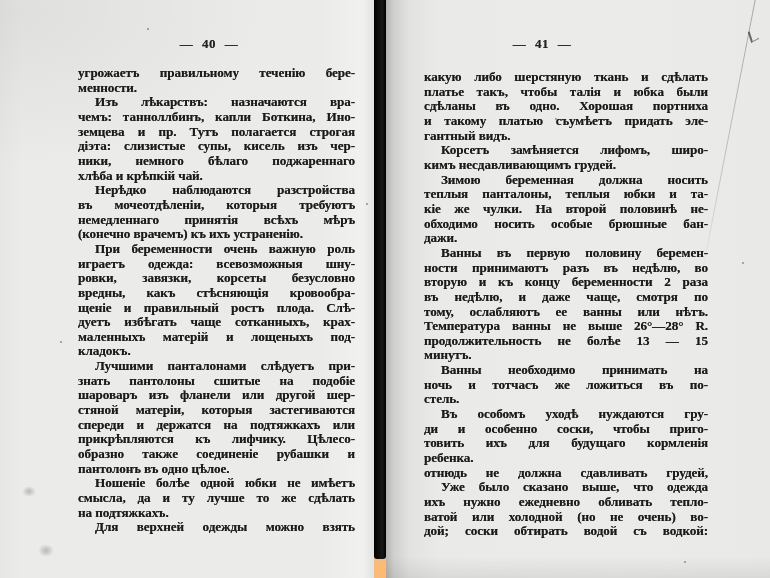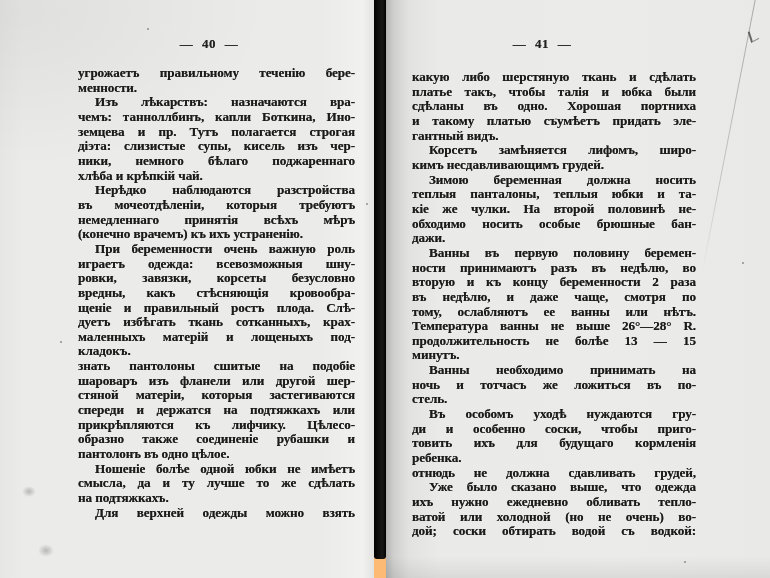--- a/index.html
+++ b/index.html
@@ -47,21 +47,21 @@
   }
   .header-left  { left: 70px;  width: 278px; }
   .header-right { left: 400px; width: 284px; font-family: Liberation Serif, serif; }
   
   .body-text {
     position: absolute; color: #1b1b1b;
     font-size: 13.2px; font-weight: bold; letter-spacing: -0.1px;
     text-shadow: 0 0 0.5px rgba(25,25,25,0.65);
   }
   .body-left  { left: 78px;  top: 66px; width: 277px; }
-  .body-right { left: 412px; top: 70px; width: 284px; }
+  .body-right { left: 424px; top: 70px; width: 284px; }
   .line {
     height: 14.66px; line-height: 14.66px;
     overflow: hidden; text-align: left;
   }
   .line.j { text-align: justify; }
   .line.j::after { content: ""; display: inline-block; width: 100%; height: 0; }
   .line.indent { text-indent: 17px; }
   
   .crease {
     position: absolute; left: 757px; top: -12px; width: 1px; height: 290px;
@@ -111,23 +111,24 @@
       <div class="line">хлѣба и крѣпкій чай.</div>
       <div class="line j indent">Нерѣдко наблюдаются разстройства</div>
       <div class="line j">въ мочеотдѣленіи, которыя требуютъ</div>
       <div class="line j">немедленнаго принятія всѣхъ мѣръ</div>
       <div class="line">(конечно врачемъ) къ ихъ устраненію.</div>
       <div class="line j indent">При беременности очень важную роль</div>
       <div class="line j">играетъ одежда: всевозможныя шну-</div>
       <div class="line j">ровки, завязки, корсеты безусловно</div>
       <div class="line j">вредны, какъ стѣсняющія кровообра-</div>
       <div class="line j">щеніе и правильный ростъ плода. Слѣ-</div>
-      <div class="line j">дуетъ избѣгать ткань сотканныхъ, крах-</div>
+      <div class="line j">дуетъ избѣгать чаще сотканныхъ, крах-</div>
       <div class="line j">маленныхъ матерій и лощеныхъ под-</div>
       <div class="line">кладокъ.</div>
+      <div class="line j indent">Лучшими панталонами слѣдуетъ при-</div>
       <div class="line j">знать пантолоны сшитые на подобіе</div>
       <div class="line j">шароваръ изъ фланели или другой шер-</div>
       <div class="line j">стяной матеріи, которыя застегиваются</div>
       <div class="line j">спереди и держатся на подтяжкахъ или</div>
       <div class="line j">прикрѣпляются къ лифчику. Цѣлесо-</div>
       <div class="line j">образно также соединеніе рубашки и</div>
       <div class="line">пантолонъ въ одно цѣлое.</div>
       <div class="line j indent">Ношеніе болѣе одной юбки не имѣетъ</div>
       <div class="line j">смысла, да и ту лучше то же сдѣлать</div>
       <div class="line">на подтяжкахъ.</div>

